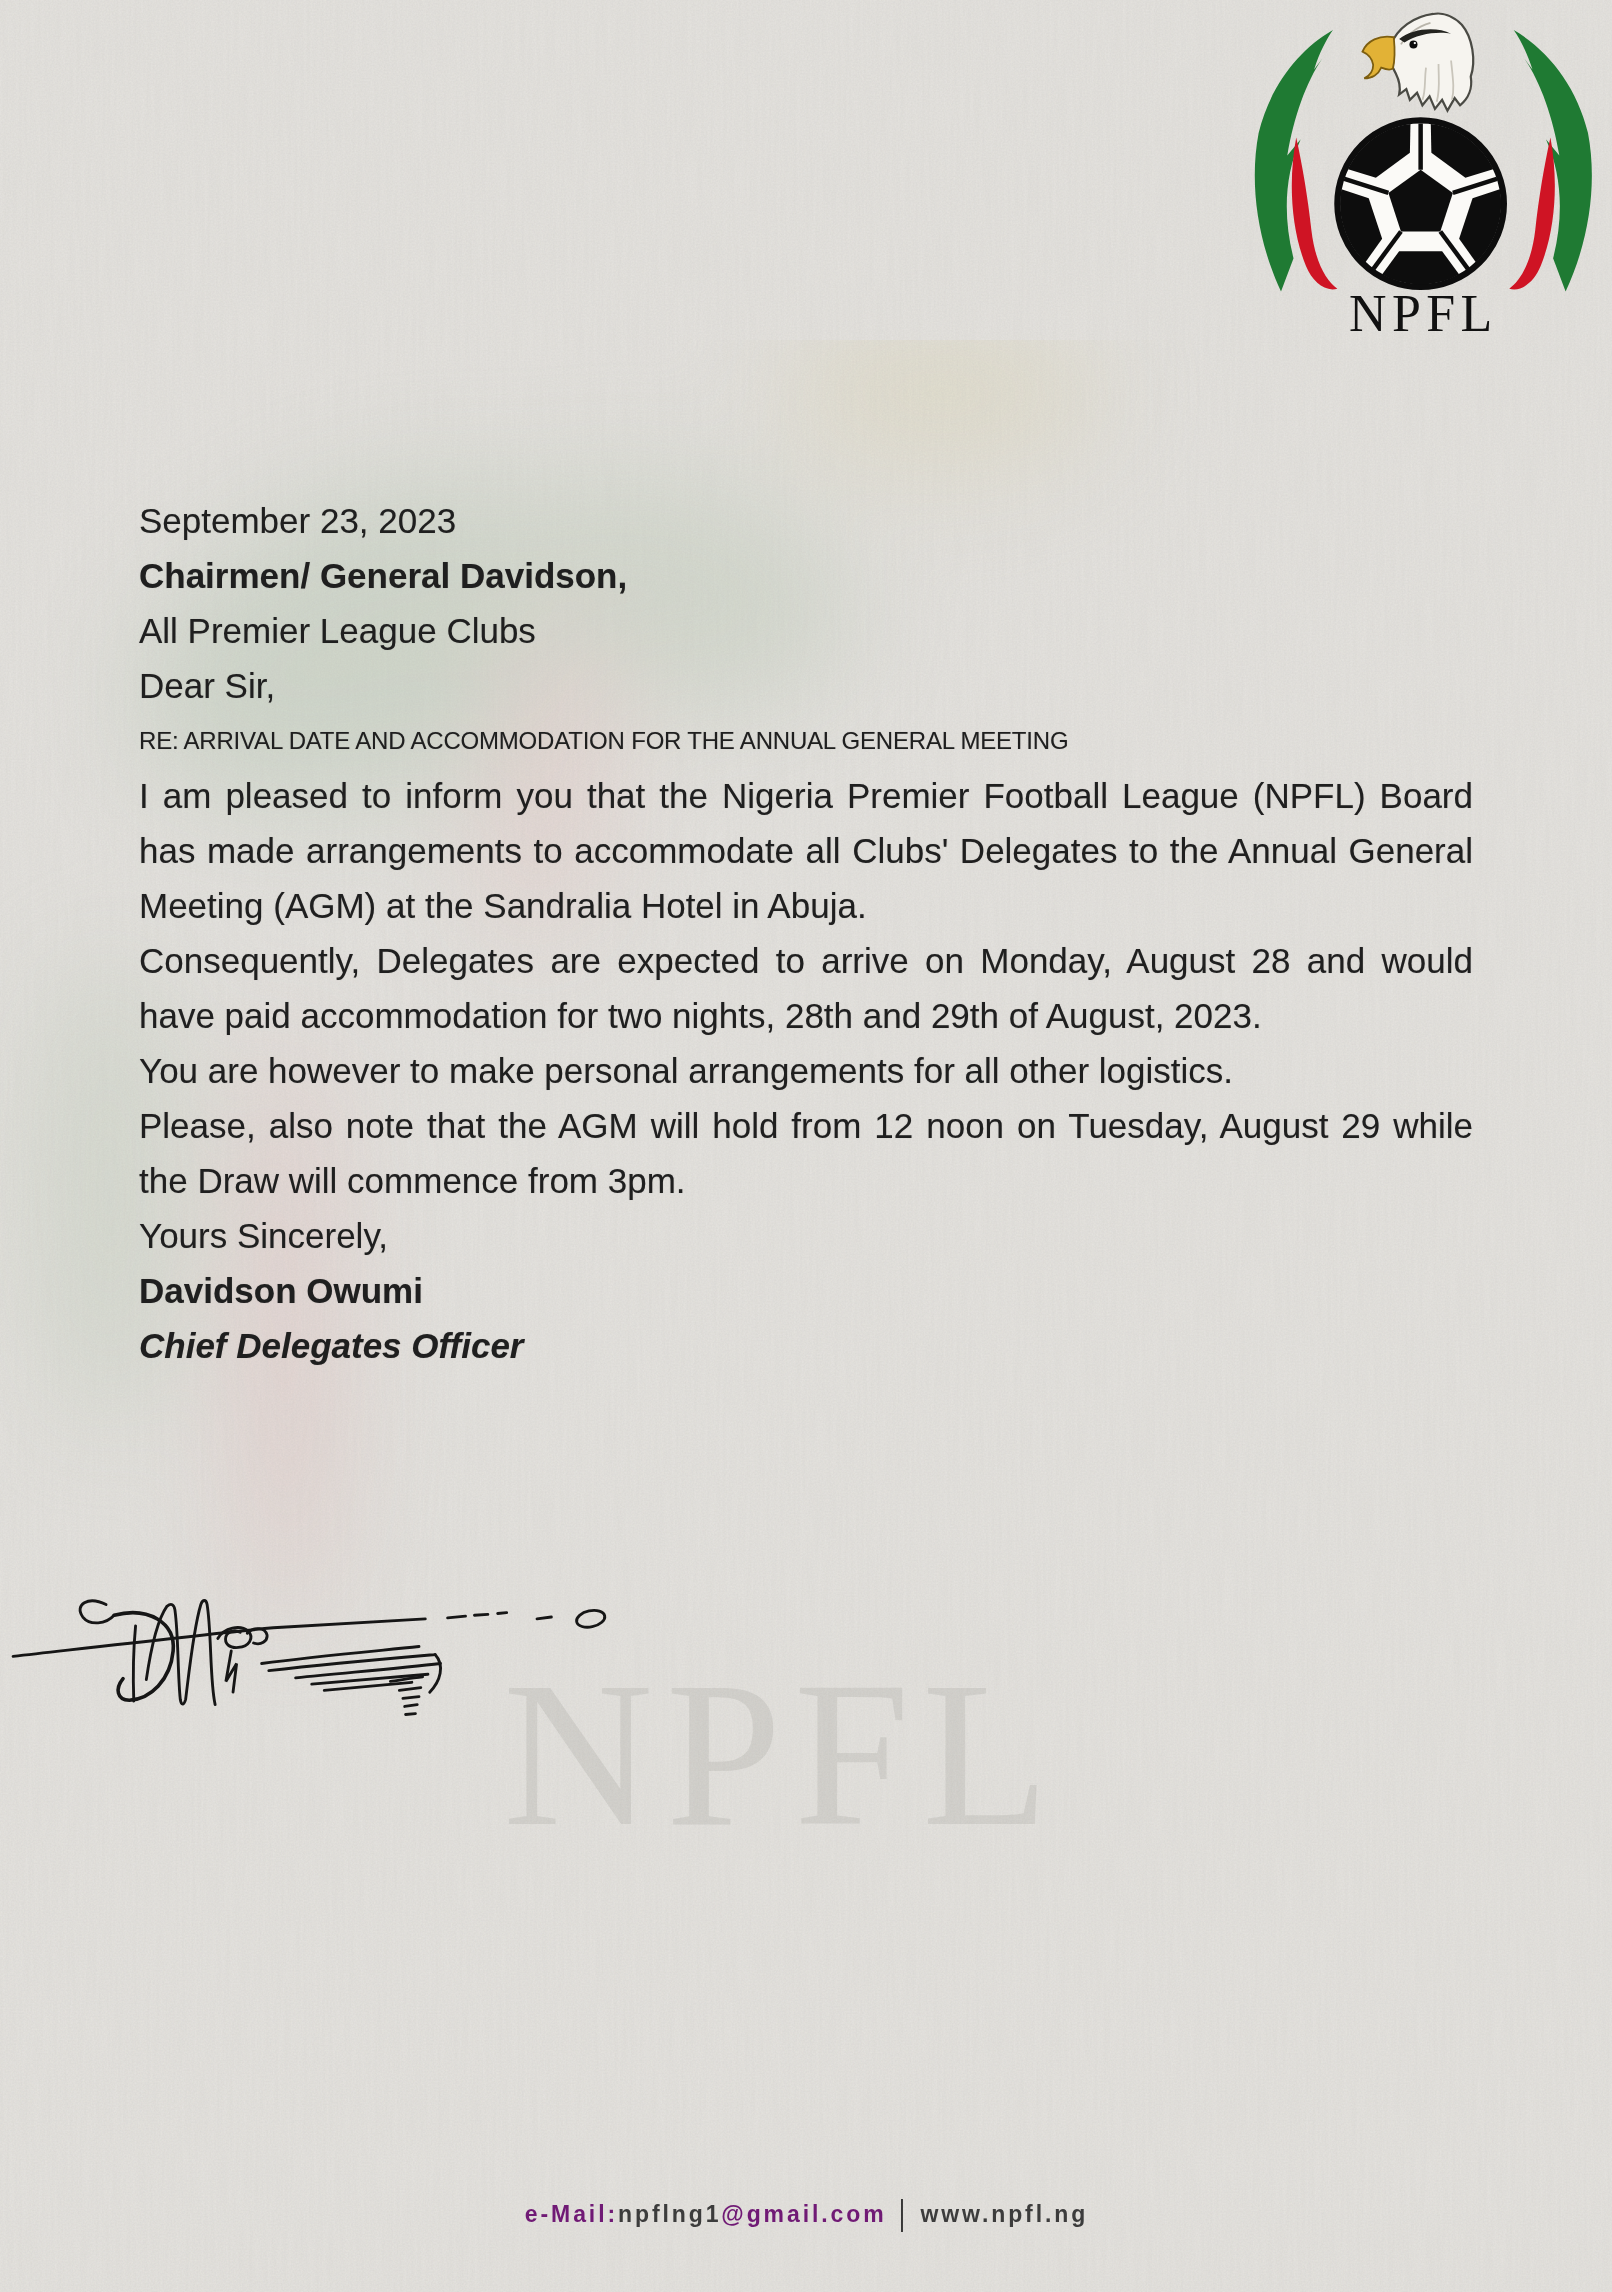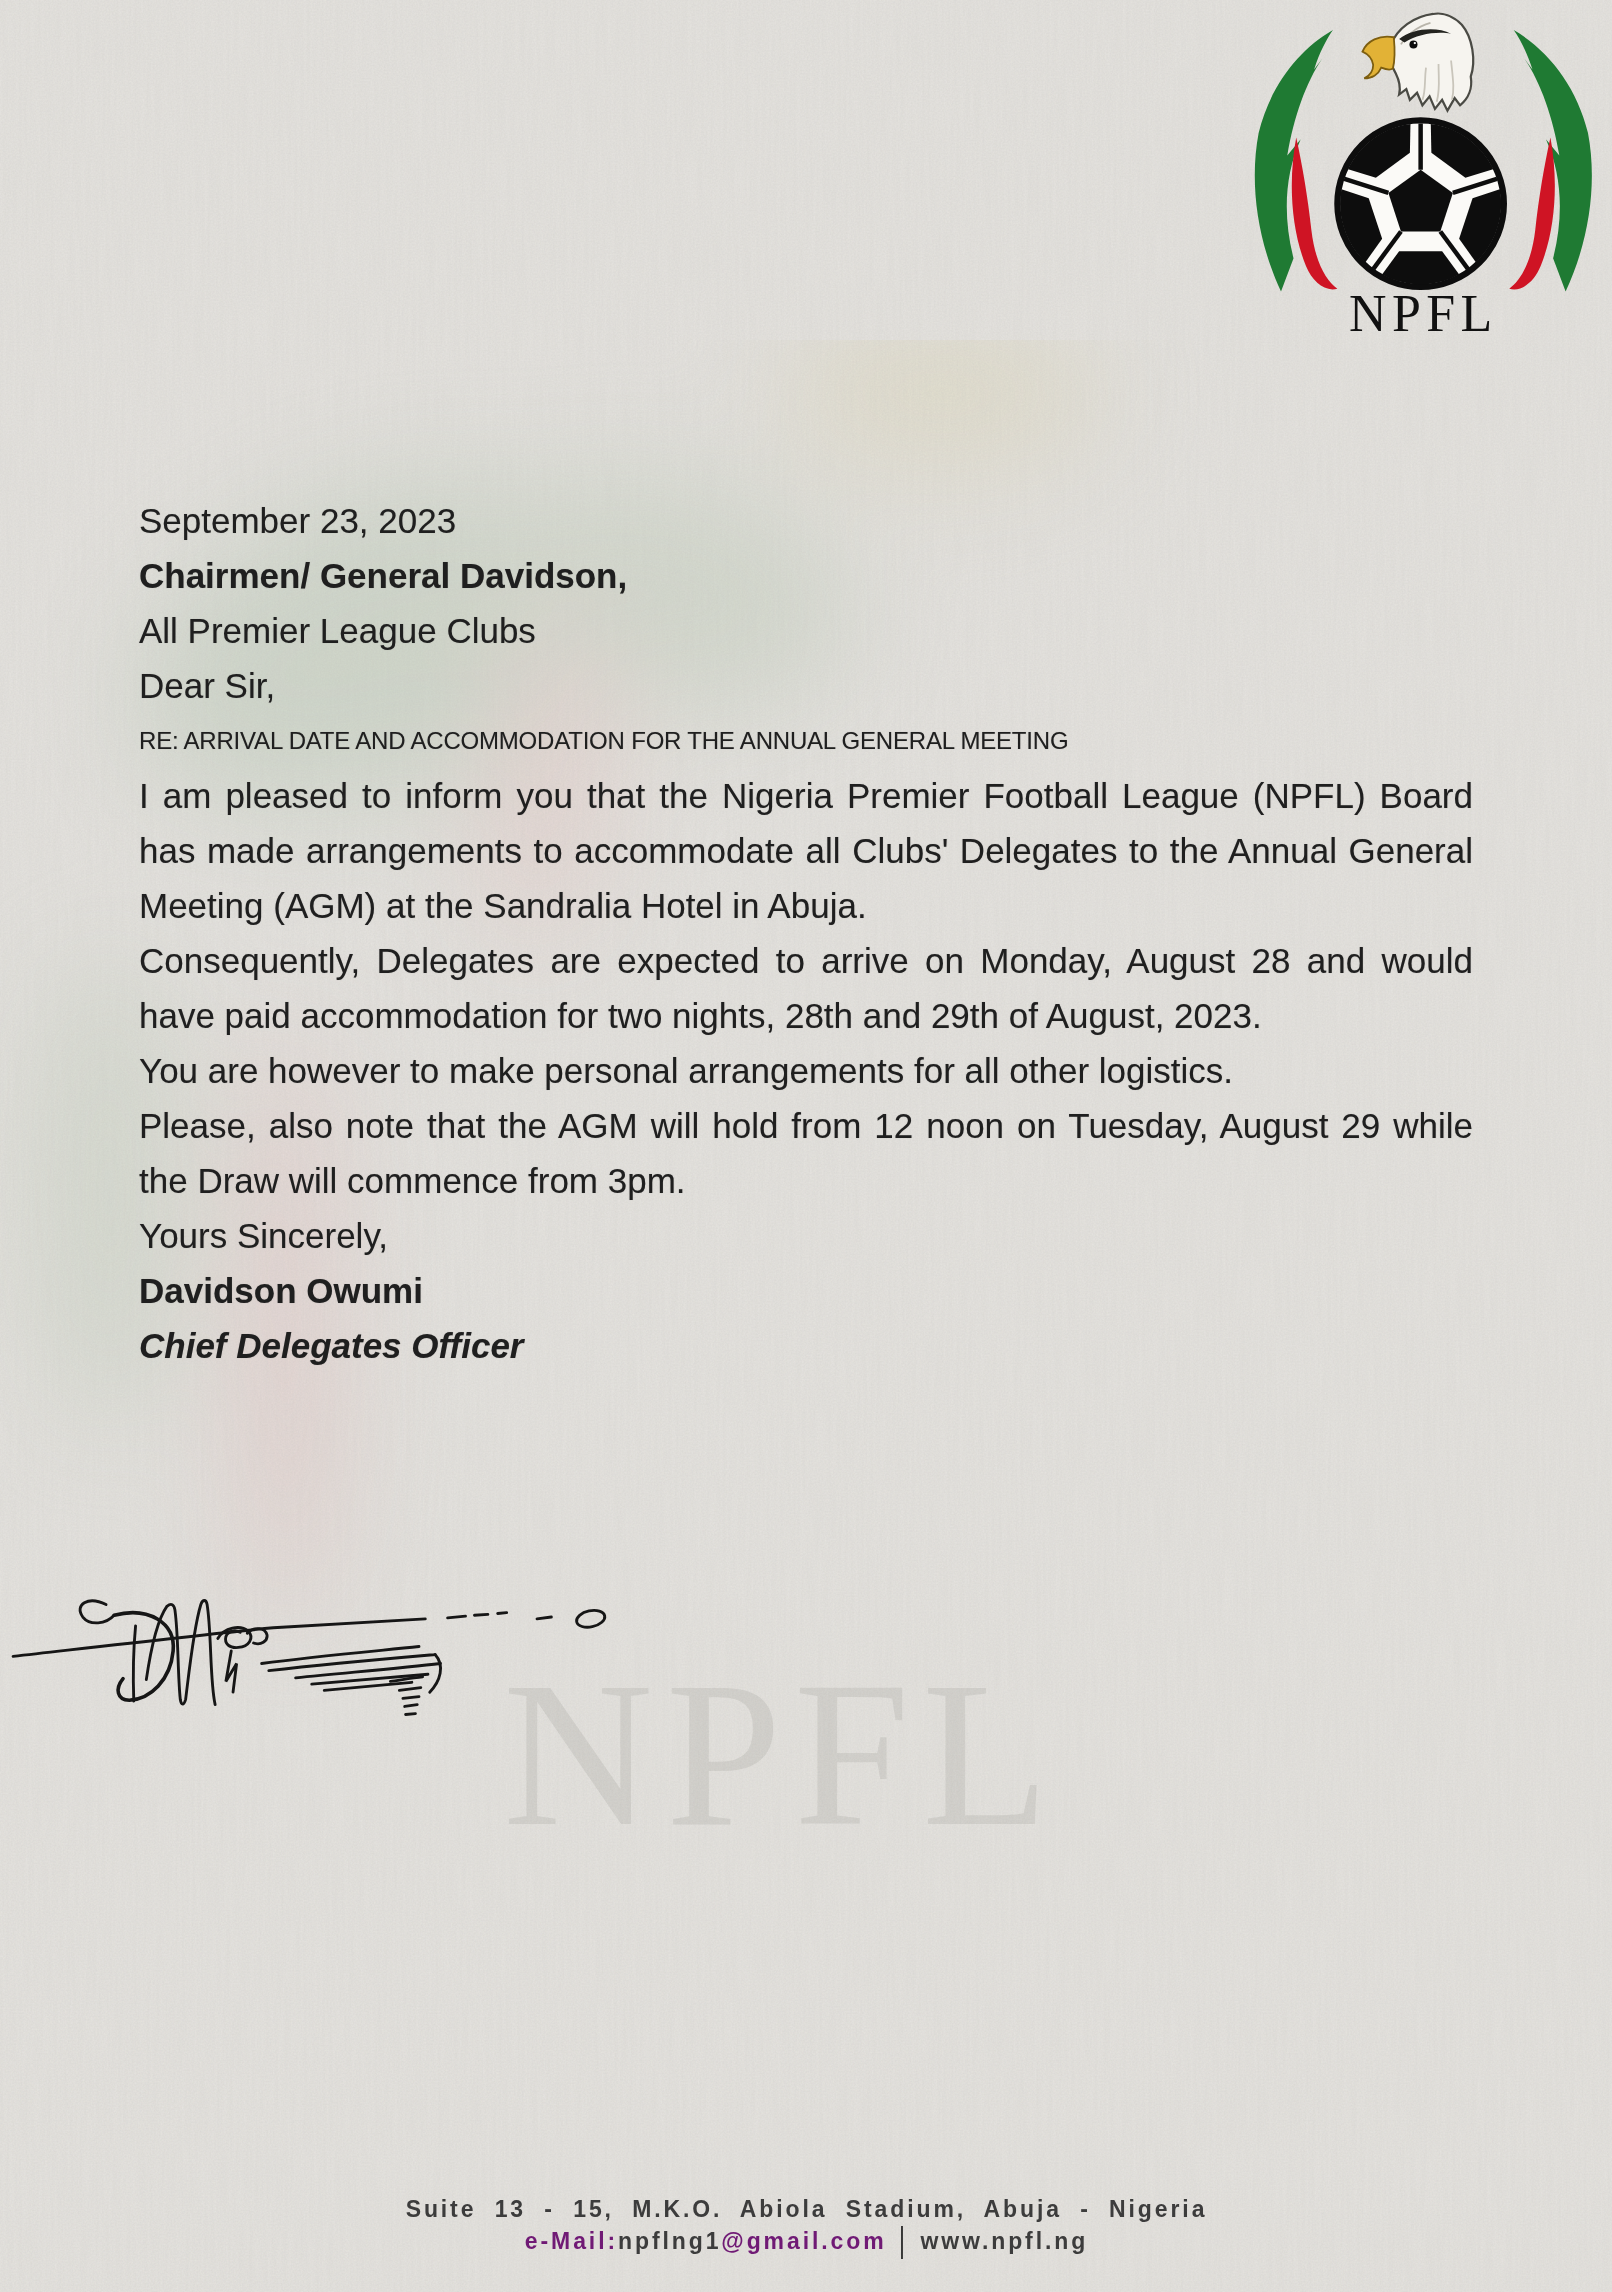--- a/index.html
+++ b/index.html
@@ -171,18 +171,17 @@
       <path d="M300,88 C370,80 440,74 486,70"></path>
       <path d="M330,96 C390,90 450,85 492,80"></path>
       <path d="M348,103 L478,92"></path>
       <path d="M362,110 L460,101"></path>
       <path d="M436,100 C450,98 462,96 472,95 M446,110 L470,107 M450,119 L468,117 M452,128 L466,126 M453,137 L464,136"></path>
       <path d="M486,70 C497,82 492,100 480,112"></path>
     </g>
   </svg>
 
   <div class="footer">
-    <div class="footer-line1">Suite 13 - 15, M.K.O. Abiola Stadium, Abuja - Nigeria</div>
     <div class="footer-line2"><span class="fw-reg">e-Mail:</span><span class="fw-bold">npflng1</span><span class="fw-reg">@gmail.com</span><span class="footer-sep">|</span><span class="fw-bold">www.npfl.ng</span></div>
   </div>
 
 </div>
 
 
 </body></html>

